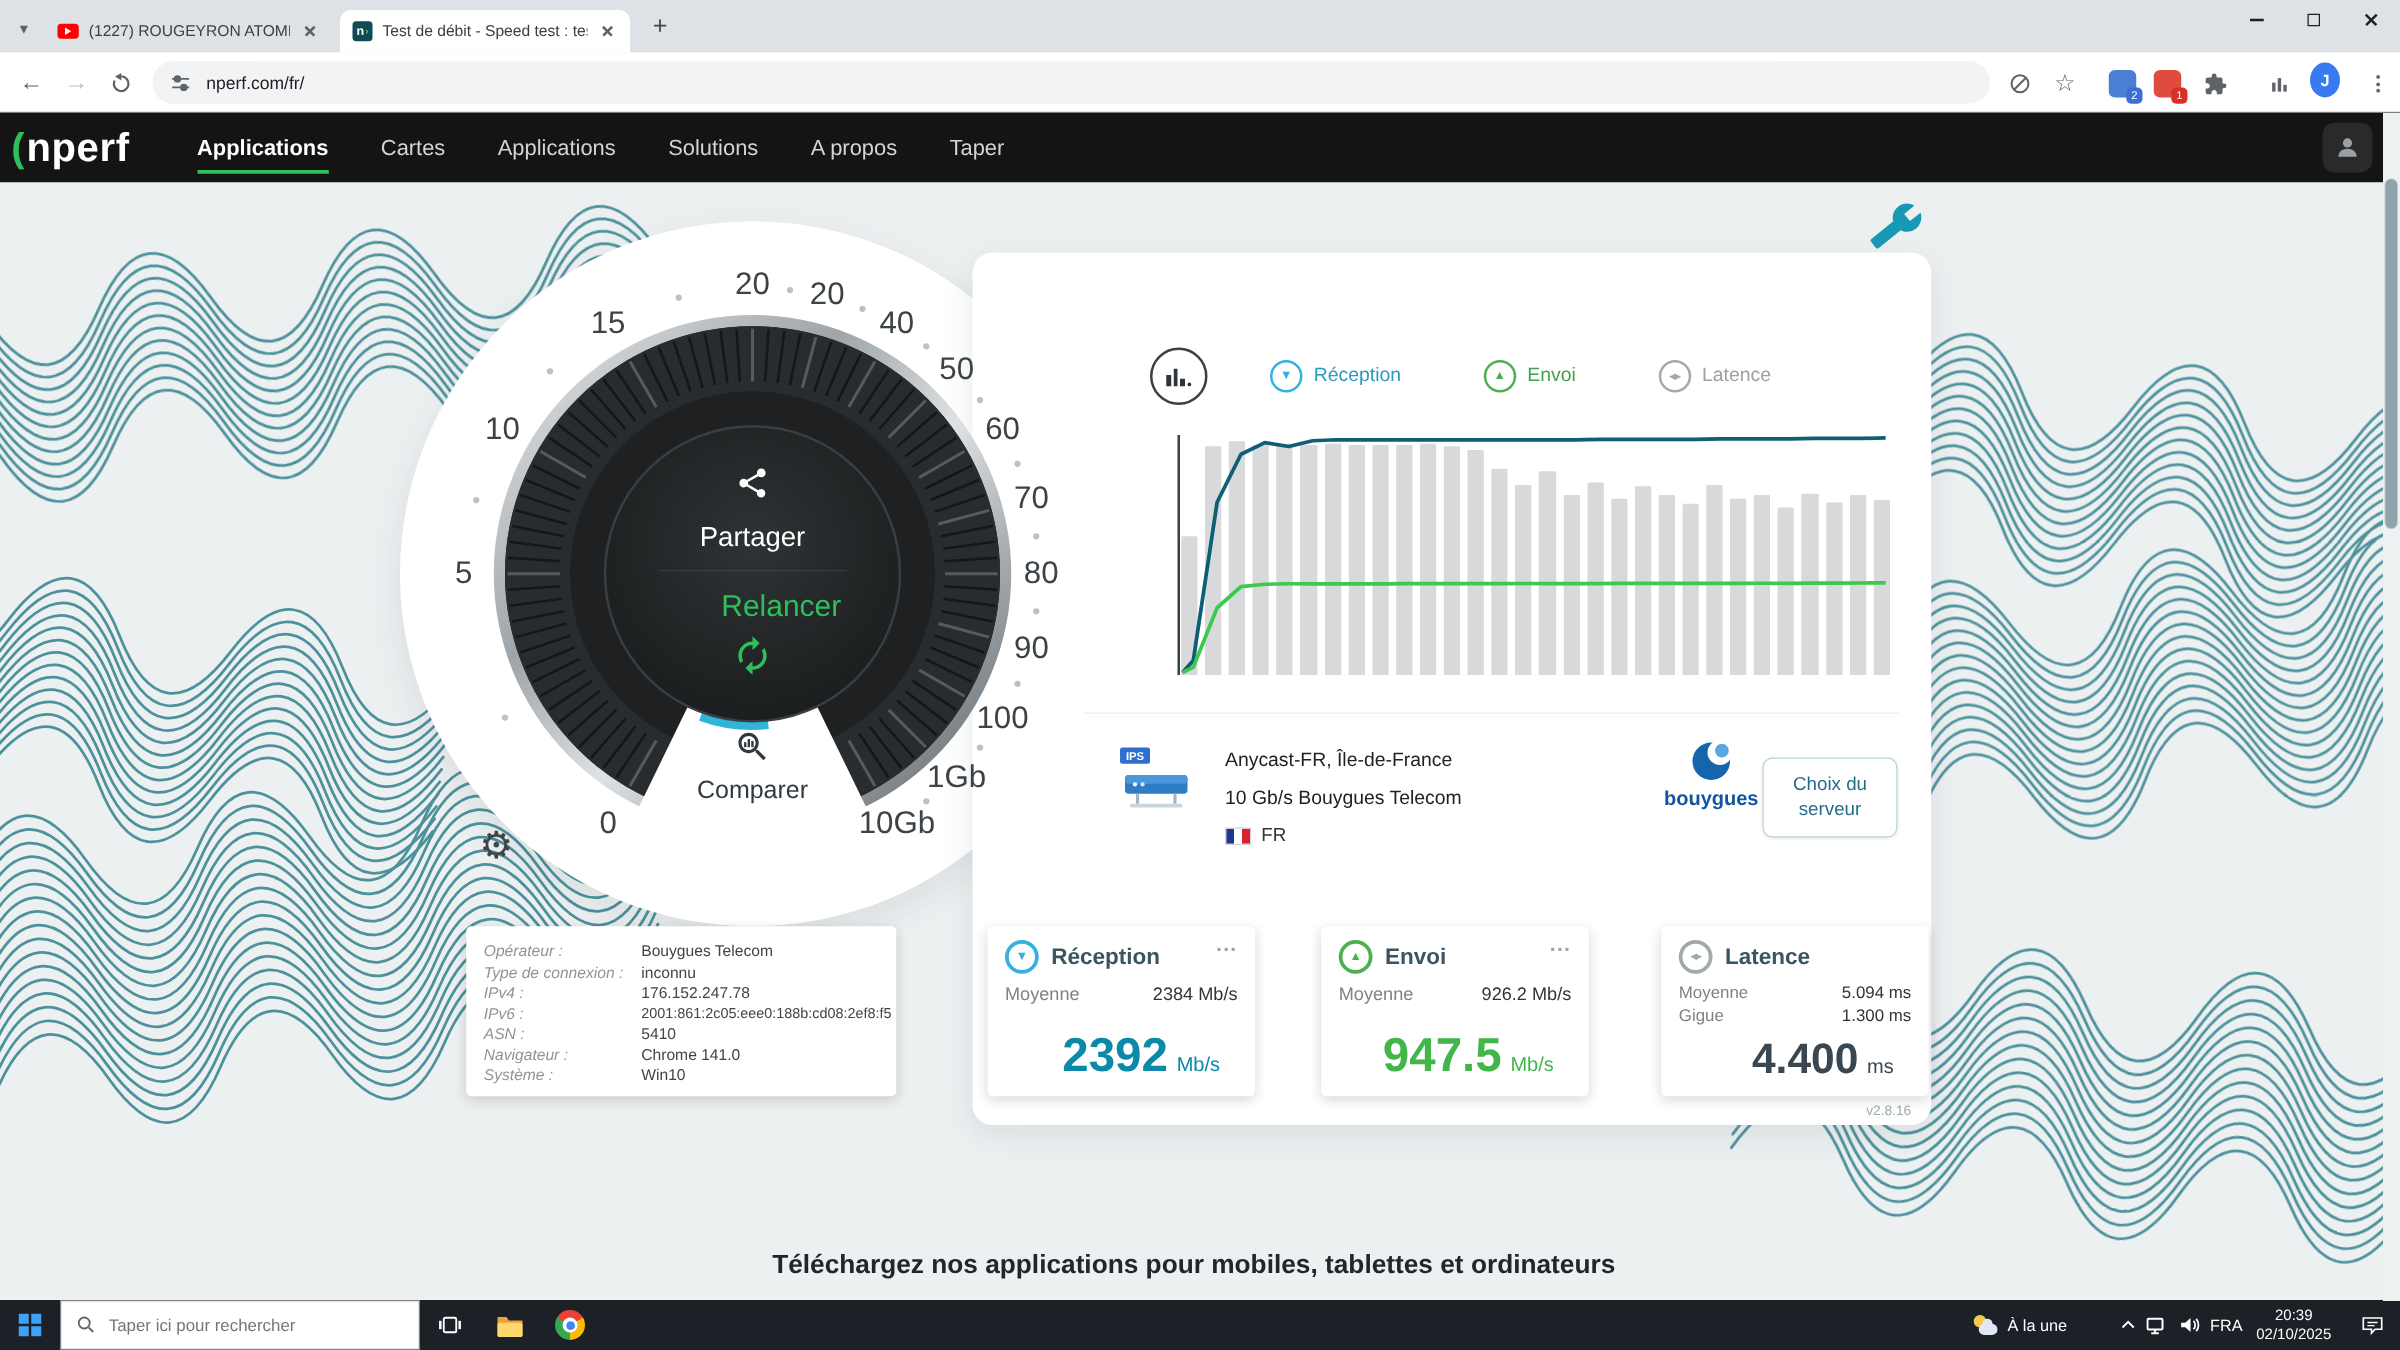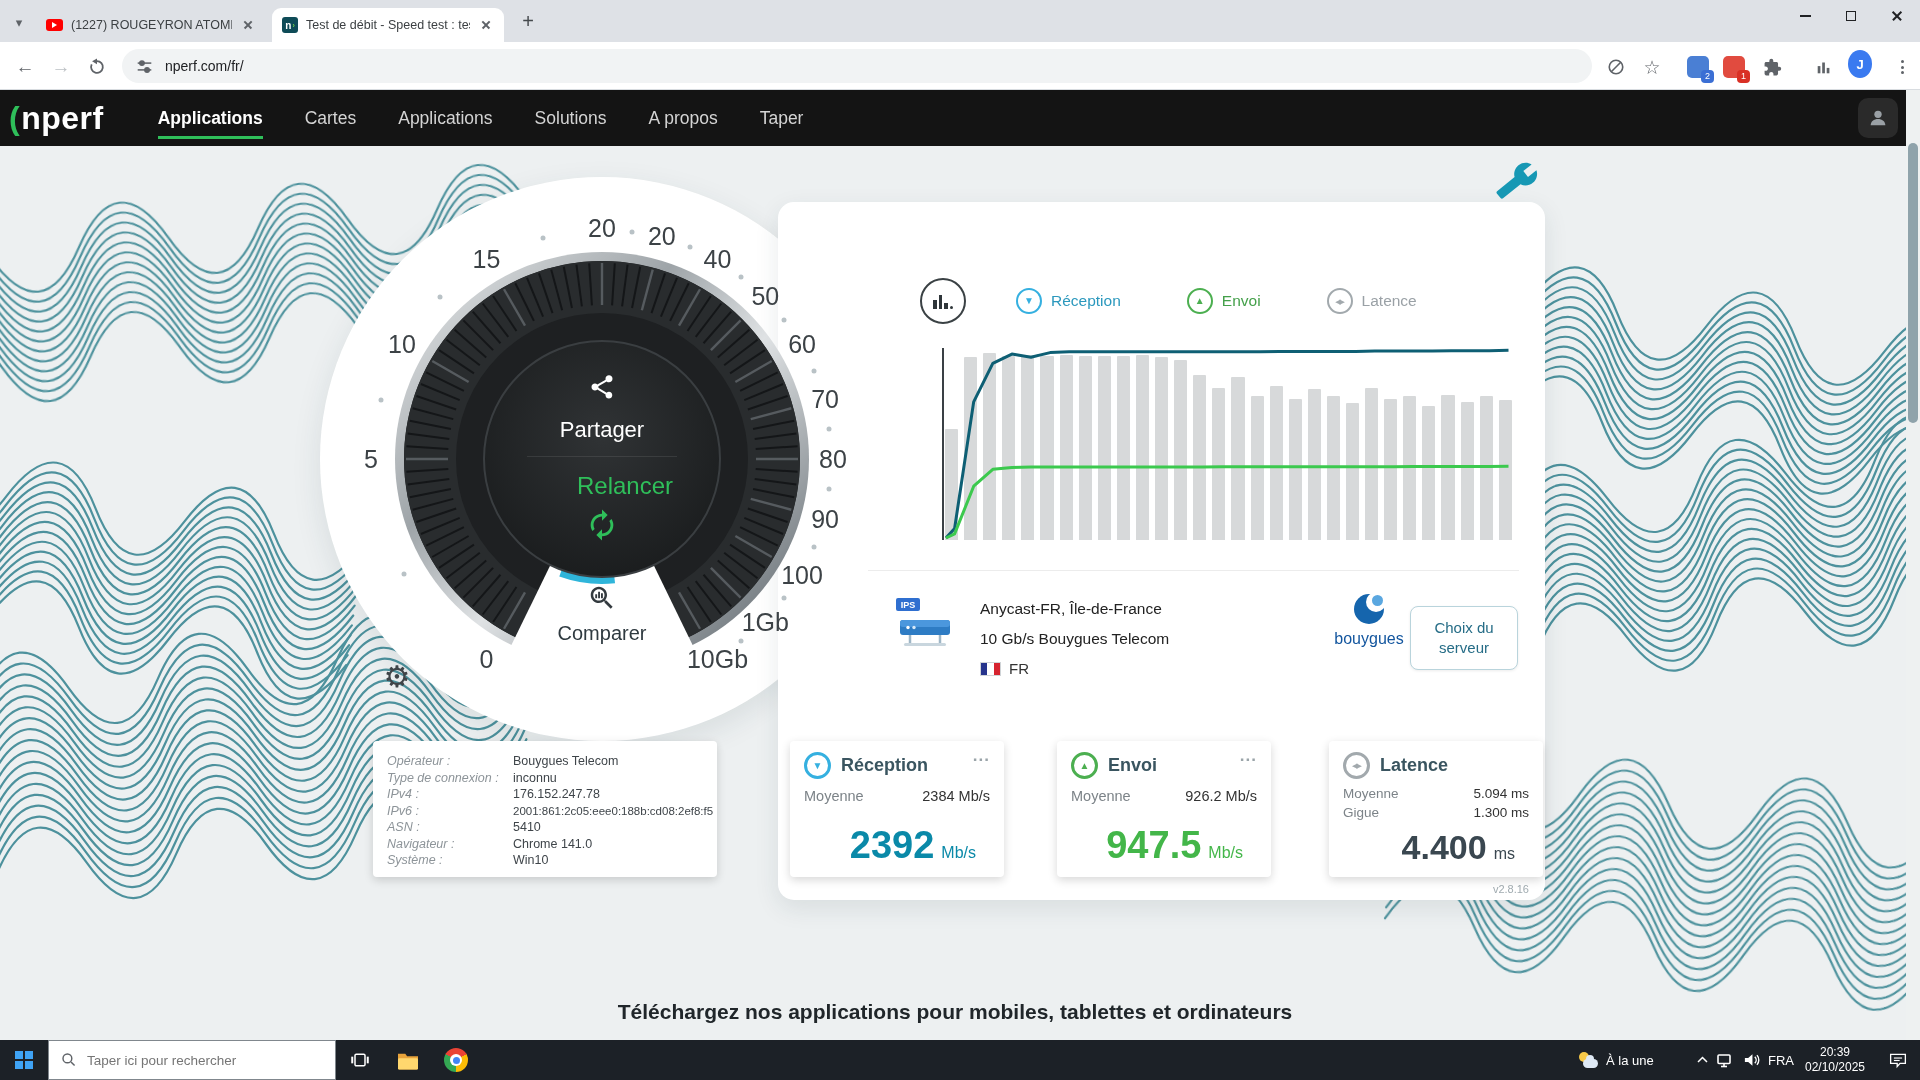--- a/index.html
+++ b/index.html
@@ -80,21 +80,21 @@
   .srv-icon { position:absolute; left:116px; top:394px; }
   .srv-name { position:absolute; left:202px; top:398px; font-size:15.5px; color:#222; }
   .srv-speed { position:absolute; left:202px; top:428px; font-size:15.5px; color:#222; }
   .srv-country { position:absolute; left:202px; top:458px; display:flex; align-items:center; gap:8px; font-size:15px; color:#333; }
   .flag { width:21px; height:14px; border:1px solid #d0d4d7; background:linear-gradient(90deg,#26348c 0 33%,#fff 33% 66%,#d6232f 66% 100%); }
   .bt-logo { position:absolute; left:536px; top:392px; width:110px; text-align:center; }
   .bt-mark { position:relative; display:inline-block; width:34px; height:30px; }
   .bt-mark .bm1 { position:absolute; left:2px; top:0; width:30px; height:30px; border-radius:50%; background:#1565ad; }
   .bt-mark .bm2 { position:absolute; left:14px; top:-2px; width:20px; height:20px; border-radius:50%; background:#fff; }
   .bt-mark .bm3 { position:absolute; left:20px; top:1px; width:11px; height:11px; border-radius:50%; background:#5aa7e0; }
-  .bt-word { display:block; font-size:16px; font-weight:normal; color:#12559e; margin-top:2px; }
+  .bt-word { display:block; font-size:16px; font-weight:bold; color:#12559e; margin-top:2px; }
   .srv-btn { position:absolute; left:632px; top:404px; width:108px; height:64px; background:#fff; border:1px solid #b9d4dc; border-radius:8px; color:#256c86; font-size:15px; font-family:inherit; line-height:1.35; cursor:pointer; box-shadow:0 1px 3px rgba(0,0,0,.08); }
   .version { position:absolute; right:16px; bottom:5px; font-size:11px; color:#a0abb0; }
 
   
   .gauge { position:absolute; left:332px; top:43px; width:540px; height:540px; z-index:3; }
   .gauge svg.dial { position:absolute; left:0; top:0; }
   .g-label { position:absolute; transform:translate(-50%,-50%); font-size:25px; font-weight:500; color:#3c4246; }
   .g-dot { position:absolute; width:5px; height:5px; border-radius:50%; background:#b9c2c6; transform:translate(-50%,-50%); }
   .g-abs { position:absolute; transform:translate(-50%,-50%); }
   .g-share-label { font-size:22px; color:#fff; cursor:pointer; }

